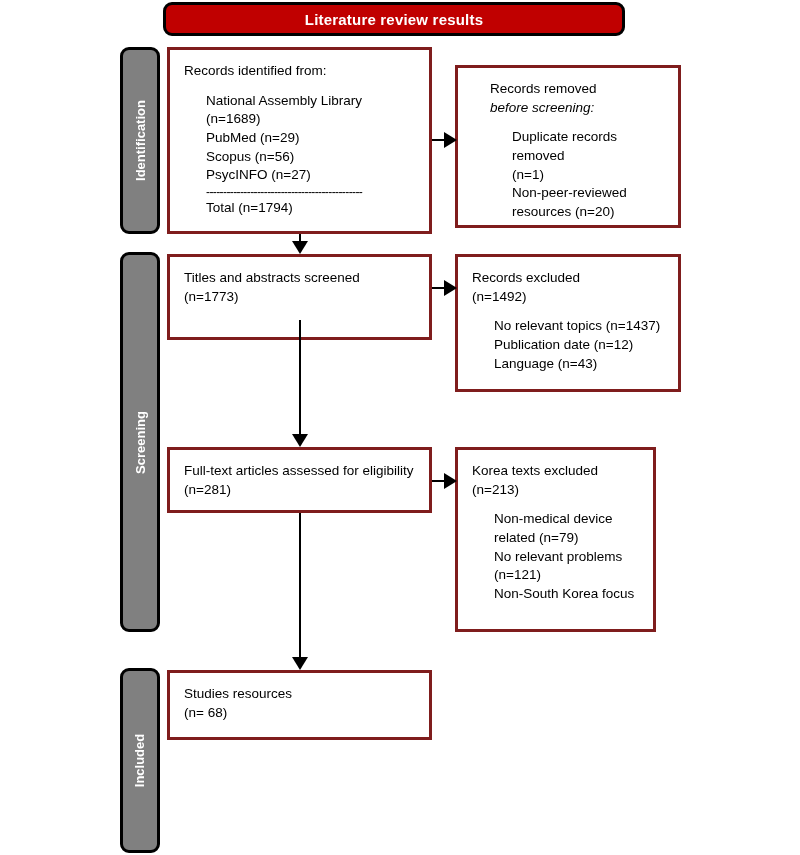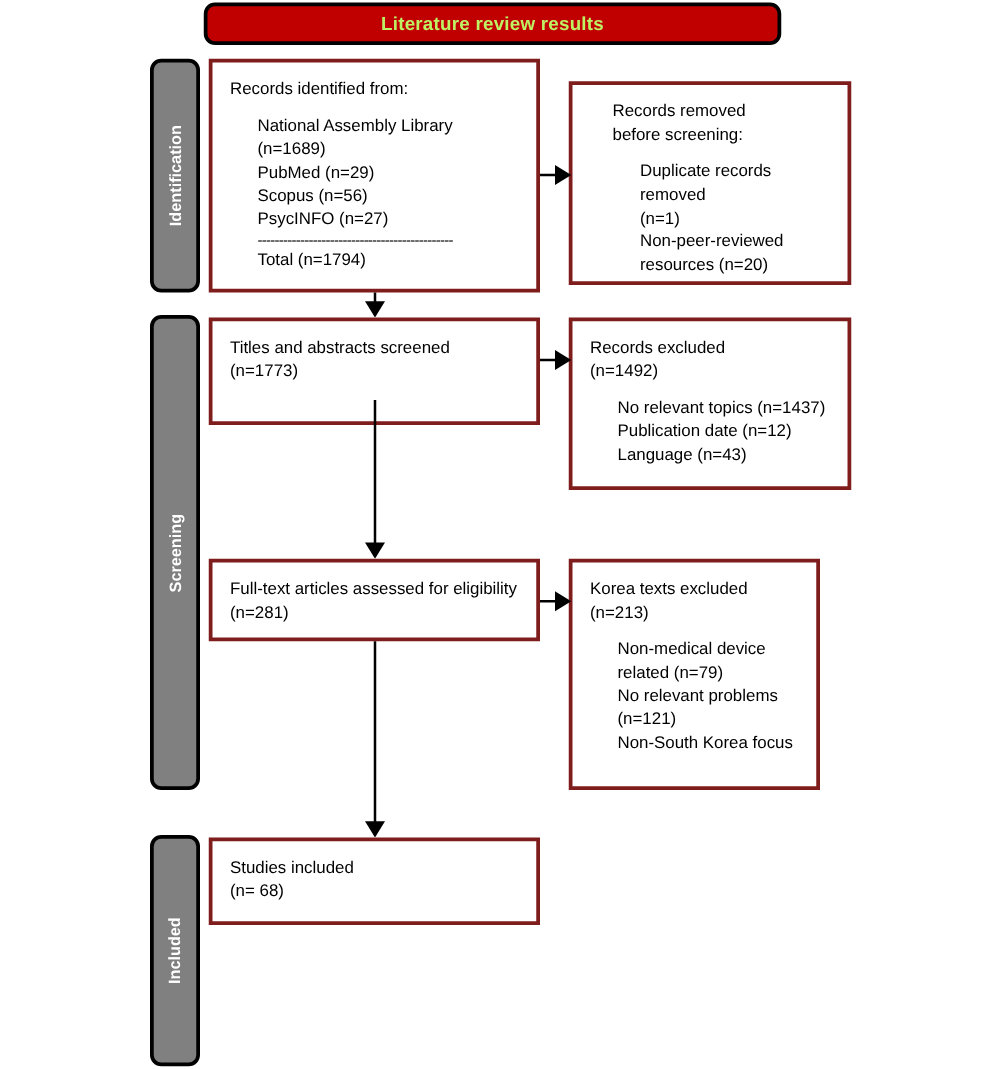--- a/index.html
+++ b/index.html
@@ -28,21 +28,21 @@
     height: 34px;
     background: #c00000;
     border: 3px solid #000000;
     border-radius: 9px;
     box-sizing: border-box;
     display: flex;
     align-items: center;
     justify-content: center;
   }
   .title-banner-text {
-    color: #bef264;
+    color: #ffffff;
     font-size: 15px;
     font-weight: bold;
     letter-spacing: 0.2px;
     line-height: 1;
   }
 
   
   .stage-bar {
     position: absolute;
     background: #808080;
@@ -68,21 +68,21 @@
     background: #ffffff;
     border: 3px solid #7f1d1d;
     box-sizing: border-box;
     padding: 12px 14px 10px 14px;
   }
   .box-line {
     font-size: 13.5px;
     line-height: 1.38;
     white-space: pre-wrap;
   }
-  .box-line.italic { }
+  .box-line.italic { font-style: italic; }
   .box-line.indent { padding-left: 22px; }
   .box-line.sep {
     letter-spacing: -0.6px;
     font-size: 12px;
     line-height: 1.2;
   }
   .spacer-line { height: 11px; }
 
   
   .conn-v {
@@ -196,17 +196,17 @@
       <div class="box-line indent">Non-South Korea focus</div>
     </div>
 
   <div class="conn-h" style="left:432px; top:480px; width:14px;"></div>
   <div class="arrow-right" style="left:444px; top:473px;"></div>
 
   <div class="conn-v" style="left:299px; top:513px; height:155px;"></div>
   <div class="arrow-down" style="left:292px; top:657px;"></div>
 
   <div class="flow-box" style="left:167px; top:670px; width:265px; height:70px;">
-      <div class="box-line">Studies included</div>
+      <div class="box-line">Studies resources</div>
       <div class="box-line">(n= 68)</div>
     </div>
 
 </div>
 
 </body></html>

